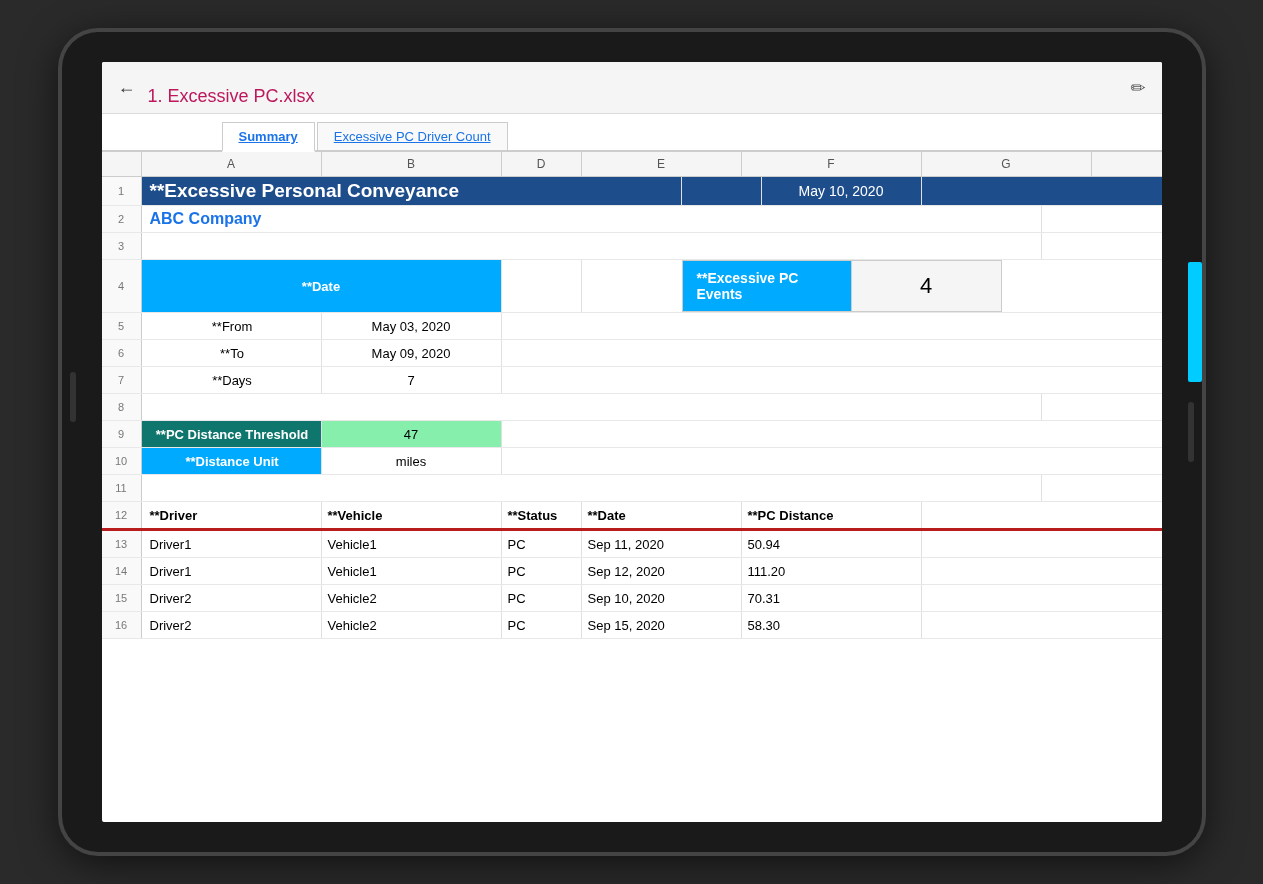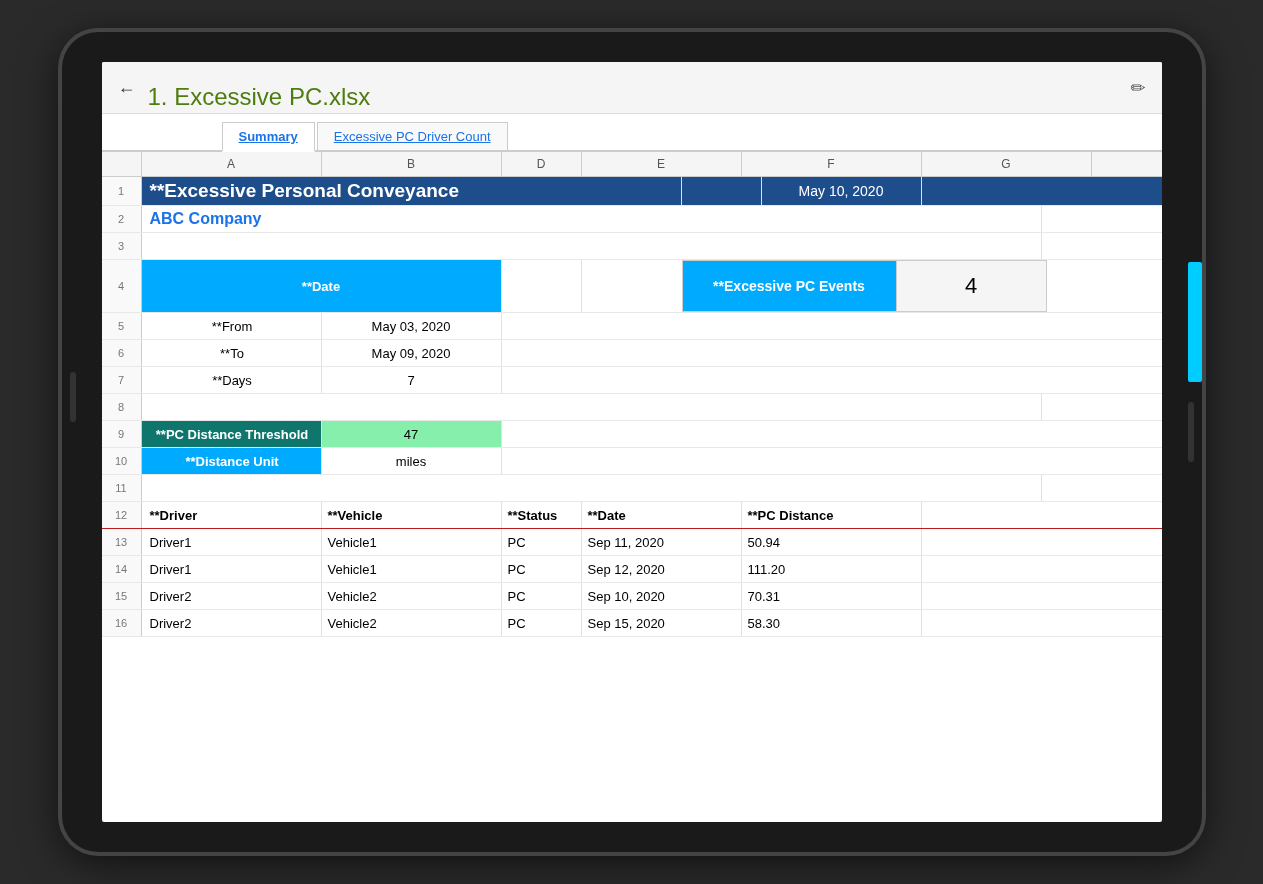--- a/index.html
+++ b/index.html
@@ -46,23 +46,23 @@
       display: flex;
       align-items: center;
       gap: 12px;
     }
     .back-arrow {
       font-size: 18px;
       color: #333;
       cursor: pointer;
     }
     .file-title {
-      font-size: 24px;
+      font-size: 18px;
       font-weight: 400;
-      color: #4d7c0f;
+      color: #be185d;
       margin-top: 18px;
     }
     .edit-icon {
       font-size: 18px;
       color: #555;
     }
     
     .tabs-bar {
       display: flex;
       align-items: flex-end;
@@ -212,21 +212,21 @@
     }
     .pc-events-label {
       background: #00aaff;
       color: #fff;
       font-weight: 600;
       display: flex;
       align-items: center;
       justify-content: center;
       padding: 0 14px;
       font-size: 14px;
-      width: 213px;
+      width: 168px;
     }
     .pc-events-value {
       background: #f5f5f5;
       display: flex;
       align-items: center;
       justify-content: center;
       font-size: 22px;
       width: 150px;
       border-left: 1px solid #ccc;
     }
@@ -357,21 +357,21 @@
         <div class="row-num">10</div>
         <div class="cell col-a distance-label">**Distance Unit</div>
         <div class="cell col-b distance-val center">miles</div>
       </div>
 
       <div class="sheet-row">
         <div class="row-num">11</div>
         <div class="cell col-a" style="width:900px;"></div>
       </div>
 
-      <div class="sheet-row" style="border-bottom: 1px solid #b91c1c;">
+      <div class="sheet-row" style="border-bottom: 3px solid #b91c1c;">
         <div class="row-num">12</div>
         <div class="cell col-a col-header-cell">**Driver</div>
         <div class="cell col-b col-header-cell">**Vehicle</div>
         <div class="cell col-c col-header-cell">**Status</div>
         <div class="cell col-d col-header-cell">**Date</div>
         <div class="cell col-e col-header-cell">**PC Distance</div>
       </div>
 
       <div id="data-rows-container">
           <div class="sheet-row">

